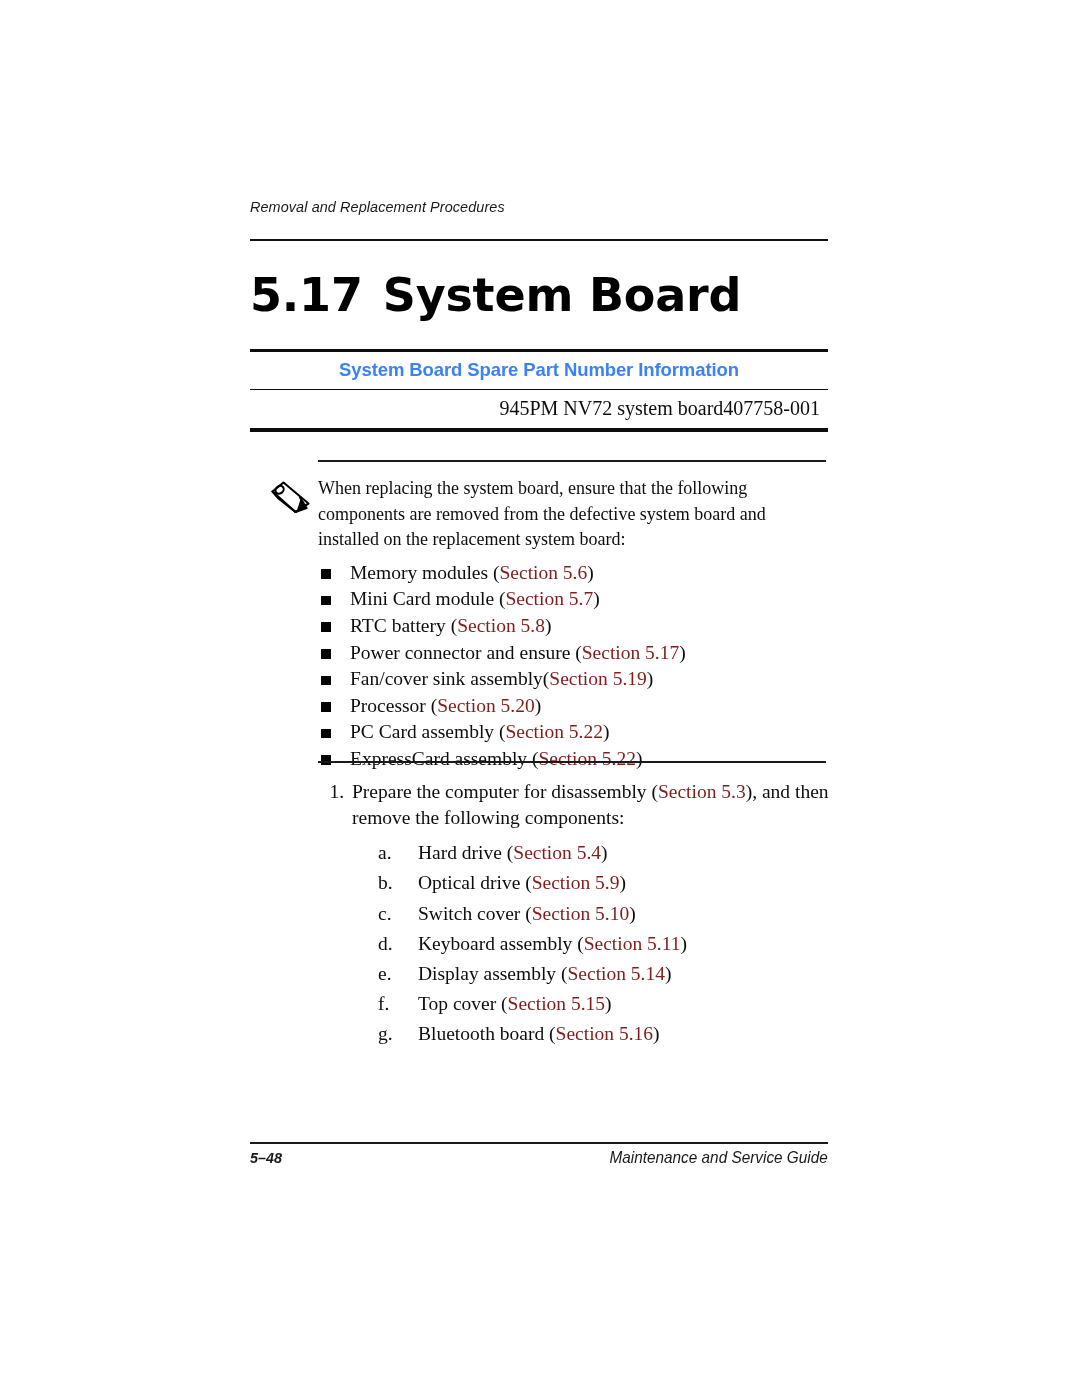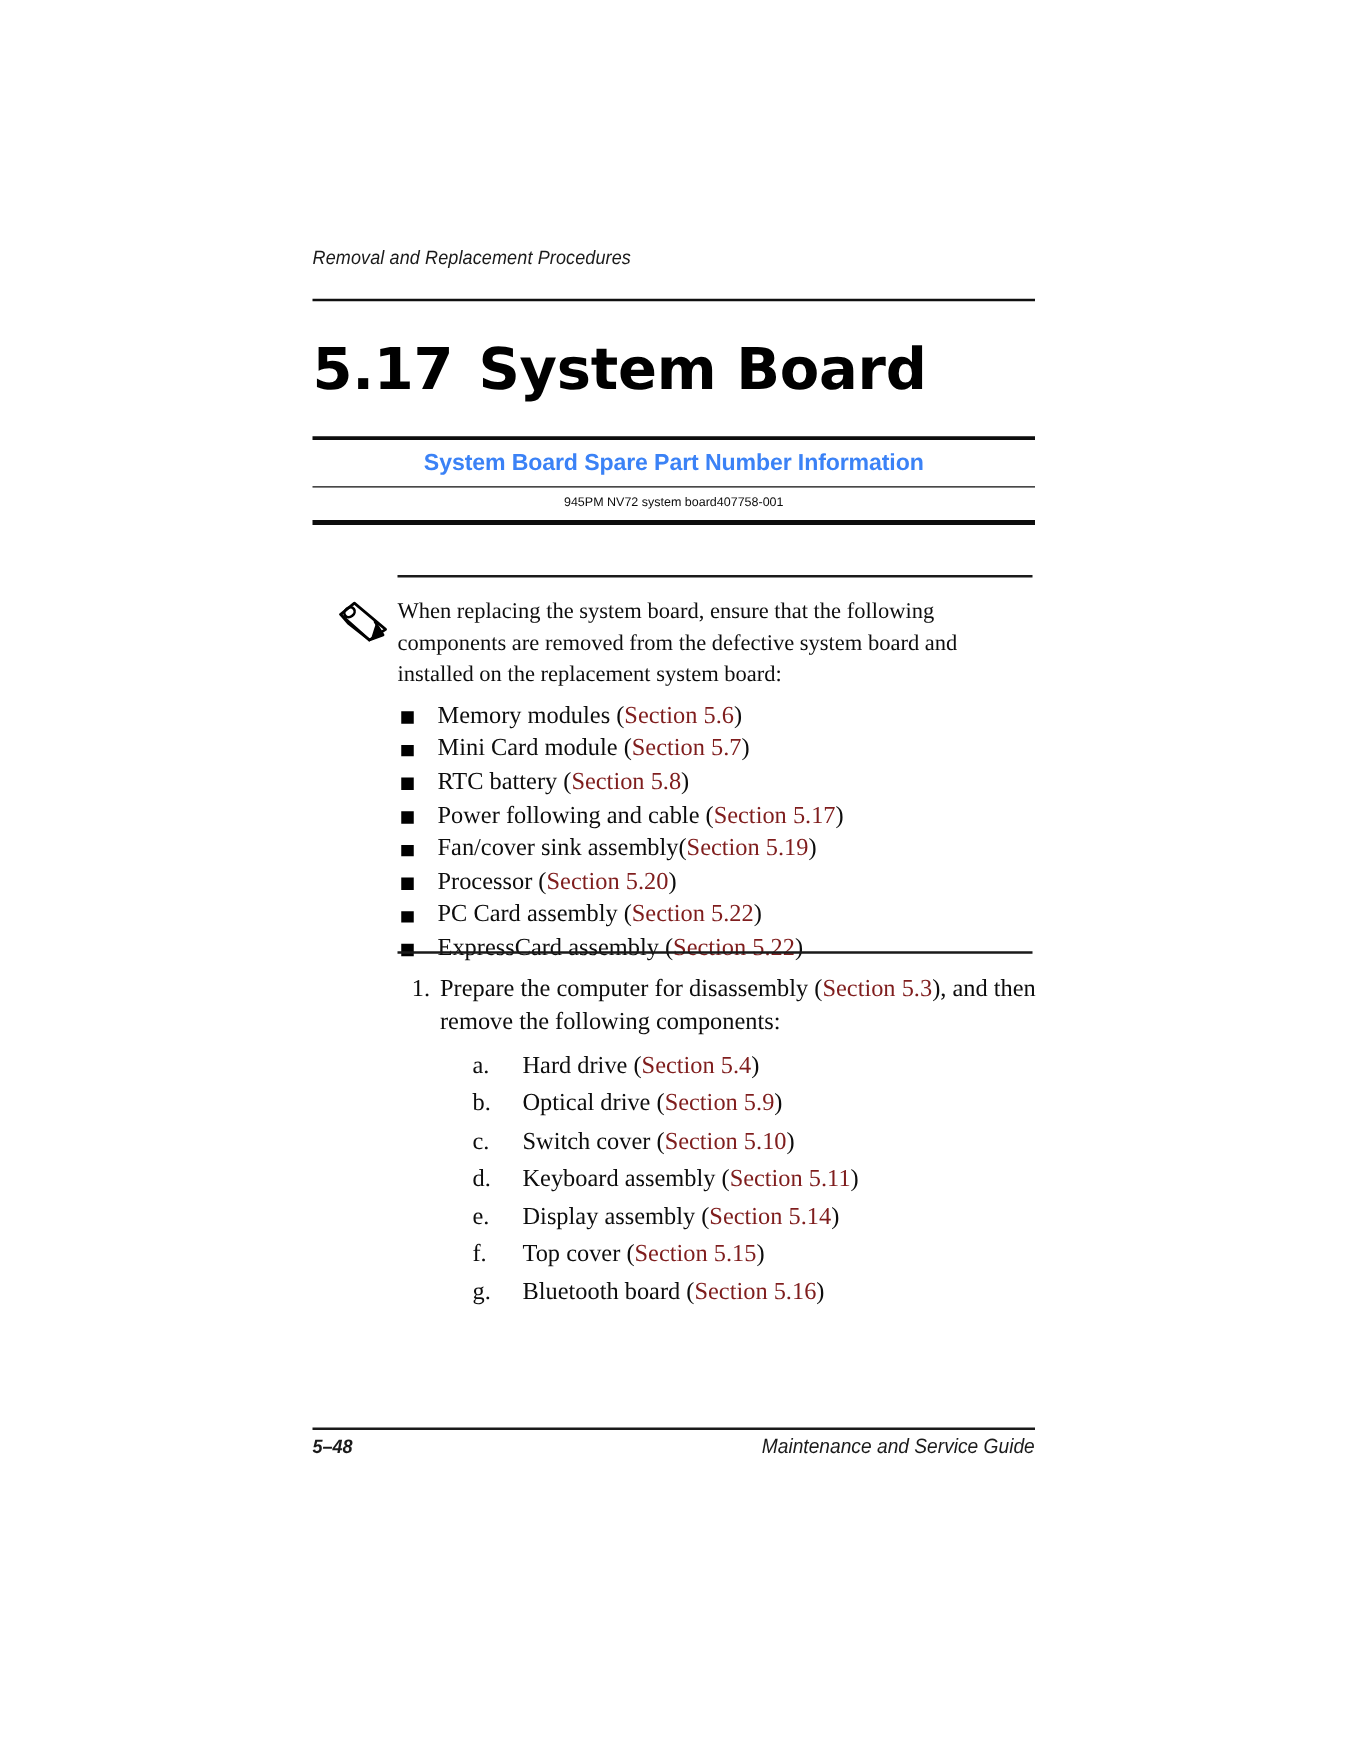--- a/index.html
+++ b/index.html
@@ -88,24 +88,24 @@
     font-family: "Liberation Sans", "DejaVu Sans", sans-serif;
     font-weight: bold;
     font-size: 18.5px;
     text-align: center;
     padding: 7px 0 8px 0;
     letter-spacing: -0.1px;
     color: #3b82f6;
   }
   .part-row {
     display: flex;
-    justify-content: center;
+    justify-content: flex-end;
     align-items: baseline;
-    font-family: Liberation Sans, sans-serif;
-    font-size: 10px;
+    font-family: Liberation Serif, serif;
+    font-size: 20px;
     padding: 7px 8px 8px 8px;
     color: #0d0d0d;
   }
   .part-row .desc { text-align: left; }
   .part-row .pn { text-align: right; }
 
   
   .note-rule-top {
     position: absolute;
     left: 318px;
@@ -295,21 +295,21 @@
       <li>
         <span class="sq"></span><span>Memory modules (</span><span class="xref">Section 5.6</span><span>)</span>
       </li>
       <li>
         <span class="sq"></span><span>Mini Card module (</span><span class="xref">Section 5.7</span><span>)</span>
       </li>
       <li>
         <span class="sq"></span><span>RTC battery (</span><span class="xref">Section 5.8</span><span>)</span>
       </li>
       <li>
-        <span class="sq"></span><span>Power following and cable (</span><span class="xref">Section 5.17</span><span>)</span>
+        <span class="sq"></span><span>Power connector and ensure (</span><span class="xref">Section 5.17</span><span>)</span>
       </li>
       <li>
         <span class="sq"></span><span>Fan/cover sink assembly(</span><span class="xref">Section 5.19</span><span>)</span>
       </li>
       <li>
         <span class="sq"></span><span>Processor (</span><span class="xref">Section 5.20</span><span>)</span>
       </li>
       <li>
         <span class="sq"></span><span>PC Card assembly (</span><span class="xref">Section 5.22</span><span>)</span>
       </li>

